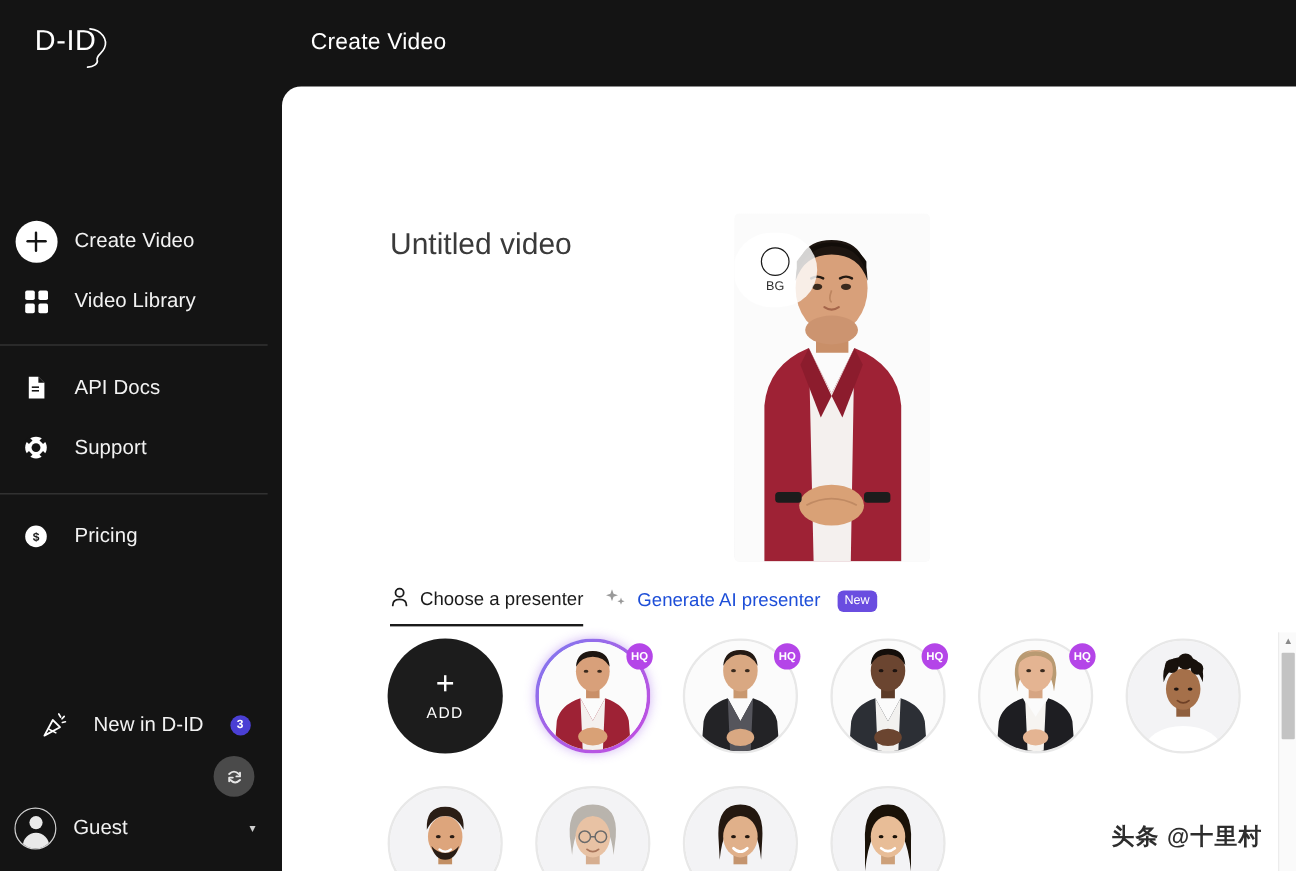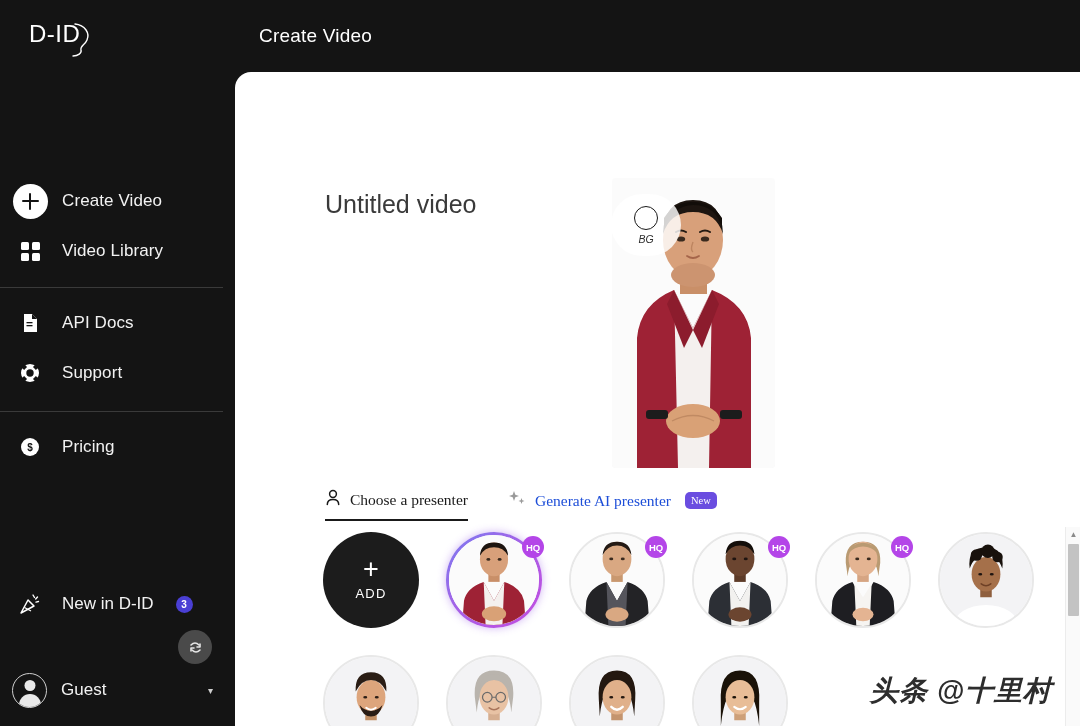--- a/index.html
+++ b/index.html
@@ -50,21 +50,21 @@
   .plus-circle::before { left: 9px; top: 16.5px; width: 17px; height: 2px; }
   .plus-circle::after  { top: 9px; left: 16.5px; height: 17px; width: 2px; }
 
   .grid-icon { width: 19px; height: 19px; display: grid; grid-template-columns: 8px 8px; grid-template-rows: 8px 8px; gap: 3px; }
   .grid-icon i { background: #fff; border-radius: 1.5px; display: block; }
 
   
   #new-in-did {
     position: absolute; left: 0; top: 579px;
     width: 235px; height: 50px;
-    display: flex; align-items: center; gap: 14px; padding-left: 12px;
+    display: flex; align-items: center; gap: 14px; padding-left: 28px;
     cursor: pointer;
   }
   #new-in-did .nav-label { font-size: 17px; color: #f2f2f2; }
   .count-badge {
     width: 17px; height: 17px; border-radius: 50%;
     background: #4a3fd4; color: #fff; font-size: 10px; font-weight: bold;
     display: flex; align-items: center; justify-content: center;
     margin-left: 8px;
   }
   #collapse-btn {
@@ -119,42 +119,41 @@
     font-size: 25px; color: #3a3a3a;
   }
 
   
   #preview {
     position: absolute; left: 377px; top: 106px;
     width: 163px; height: 290px;
     background: linear-gradient(180deg,#fcfcfc 0%,#f4f4f5 100%);
     border-radius: 4px;
     overflow: hidden;
-    font-style: italic;
   }
   .person-svg { position: absolute; left: 0; top: 0; width: 100%; height: 100%; }
 
   .ctrl-pill {
     position: absolute; top: 16px;
     width: 70px; height: 62px;
     background: rgba(255,255,255,0.82);
     border-radius: 34px;
     display: flex; flex-direction: column; align-items: center; justify-content: center;
     gap: 3px; cursor: pointer;
   }
   #ctrl-bg { left: -1px; }
   #ctrl-vertical { right: -1px; }
   .ctrl-label { font-size: 10.5px; color: #2f2f2f; }
   .shape-circle { width: 24px; height: 24px; border-radius: 50%; border: 1.8px solid #1a1a1a; }
   .shape-rect { width: 16px; height: 24px; border-radius: 5px; border: 1.8px solid #1a1a1a; }
 
   
   #tabs {
     position: absolute; left: 90px; top: 417px;
-    display: flex; gap: 40px; font-family: Liberation Serif, serif;
+    display: flex; gap: 18px;
   }
   .tab { display: flex; align-items: center; gap: 9px; padding-bottom: 9px; cursor: pointer; }
   .tab .tab-label { font-size: 15.5px; }
   .tab.active { border-bottom: 2px solid #1a1a1a; }
   .tab.active .tab-label { color: #1a1a1a; }
   .tab.inactive .tab-label { color: #1d4ed8; }
   .new-badge {
     background: #6a4de0; color: #fff; font-size: 10.5px;
     padding: 2px 6px; border-radius: 5px; margin-left: 5px;
     line-height: 1.25;
@@ -215,24 +214,23 @@
   #sb-up { top: 0; }
   #sb-thumb {
     position: absolute; left: 2px; top: 17px;
     width: 11px; height: 72px; background: #c3c3c3; border-radius: 1px;
     cursor: pointer;
   }
 
   
   #watermark {
     position: absolute; right: 28px; bottom: 16px;
-    font-size: 28px; color: #2d2d2d; font-weight: bold;
+    font-size: 19px; color: #2d2d2d; font-weight: bold;
     letter-spacing: 1px; z-index: 20;
     text-shadow: 0 0 3px rgba(255,255,255,.9);
-    font-style: italic;
   }
 </style>
 </head>
 <body>
 
 <div id="app">
 
   <div id="sidebar">
 
     <div class="logo-wrap">

